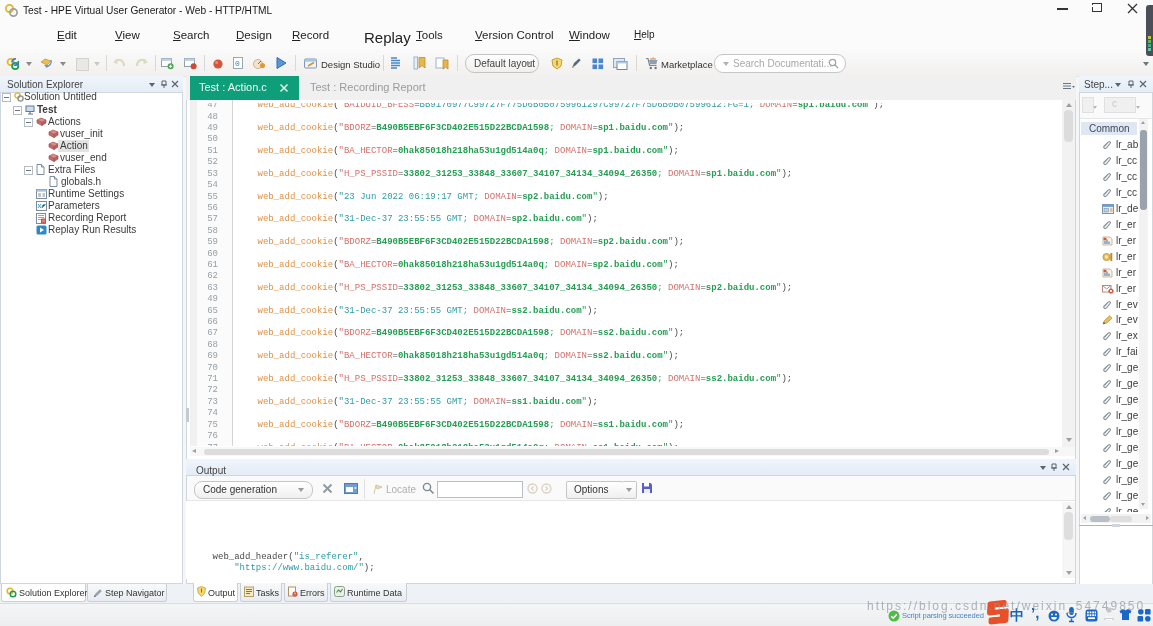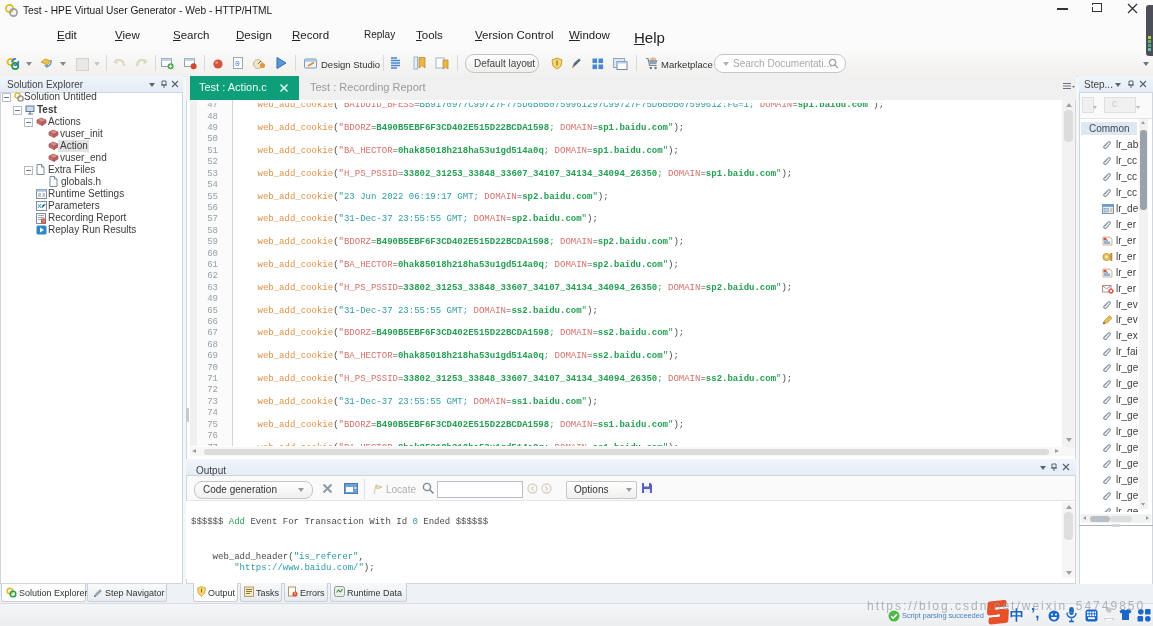--- a/index.html
+++ b/index.html
@@ -33,25 +33,25 @@
 <svg class="abs" style="left:1127px;top:3px" width="11" height="11" viewBox="0 0 11 11">
     <path d="M1 1 L10 10 M10 1 L1 10" stroke="#333" stroke-width="1.3"></path>
   </svg>
 <div class="abs" style="left:0;top:22px;width:1153px;height:28px;background:#fbfbfb;"></div>
 <div class="abs" style="left:12px;top:29px;font-size:11.5px;color:#222;margin-top:28px;"><span style="text-decoration:underline">F</span>ile</div>
 <div class="abs" style="left:57px;top:29px;font-size:11.5px;color:#222;"><span style="text-decoration:underline">E</span>dit</div>
 <div class="abs" style="left:115px;top:29px;font-size:11.5px;color:#222;"><span style="text-decoration:underline">V</span>iew</div>
 <div class="abs" style="left:173px;top:29px;font-size:11.5px;color:#222;"><span style="text-decoration:underline">S</span>earch</div>
 <div class="abs" style="left:236px;top:29px;font-size:11.5px;color:#222;"><span style="text-decoration:underline">D</span>esign</div>
 <div class="abs" style="left:292px;top:29px;font-size:11.5px;color:#222;"><span style="text-decoration:underline">R</span>ecord</div>
-<div class="abs" style="left:351px;top:29px;font-size:10px;color:#222;padding-left:13px;">Replay</div>
+<div class="abs" style="left:351px;top:29px;font-size:15px;color:#222;padding-left:13px;">Replay</div>
 <div class="abs" style="left:416px;top:29px;font-size:11.5px;color:#222;"><span style="text-decoration:underline">T</span>ools</div>
 <div class="abs" style="left:475px;top:29px;font-size:11.5px;color:#222;"><span style="text-decoration:underline">V</span>ersion Control</div>
 <div class="abs" style="left:569px;top:29px;font-size:11.5px;color:#222;"><span style="text-decoration:underline">W</span>indow</div>
-<div class="abs" style="left:634px;top:29px;font-size:15px;color:#222;text-align:center;"><span style="text-decoration:underline">H</span>elp</div>
+<div class="abs" style="left:634px;top:29px;font-size:10px;color:#222;text-align:center;"><span style="text-decoration:underline">H</span>elp</div>
 
 <div class="abs" style="left:0;top:50px;width:1153px;height:26px;background:linear-gradient(#fafafa,#f1f0ee);border-bottom:1px solid #e3e3e3;"></div>
 
 <svg class="abs" style="left:6px;top:57px" width="14" height="14" viewBox="0 0 14 14">
  <circle cx="4.6" cy="5" r="3.1" fill="none" stroke="#e8b71d" stroke-width="1.8"></circle>
  <circle cx="9.2" cy="9" r="3.1" fill="none" stroke="#1d9e55" stroke-width="1.8"></circle>
  <circle cx="9.2" cy="5" r="3.1" fill="none" stroke="#3e79c8" stroke-width="1.8" stroke-dasharray="6 3"></circle>
 </svg>
 <div class="abs" style="left:26px;top:62px;border-left:3px solid transparent;border-right:3px solid transparent;border-top:4px solid #8a8a8a;"></div>
 
@@ -372,21 +372,20 @@
 </div>
 <div class="abs" style="left:622px;top:481px;width:14px;height:16px;border:1px solid #c6c6c6;border-left:none;background:linear-gradient(#fff,#f0efee);border-radius:2px;">
  <div class="abs" style="left:4px;top:6px;border-left:3px solid transparent;border-right:3px solid transparent;border-top:4px solid #9a9a9a;"></div>
 </div>
 <svg class="abs" style="left:641px;top:482px" width="12" height="12" viewBox="0 0 12 12">
     <path d="M1 1 h8.5 L11 2.5 V11 H1 Z" fill="#5a5fc4"></path>
     <rect x="3" y="1" width="5" height="3.5" fill="#fff"></rect>
     <rect x="3" y="7" width="6" height="4" fill="#e8eef8"></rect>
   </svg>
 <div class="abs" style="left:186px;top:501px;width:888px;height:78px;overflow:hidden;background:#fff;">
-<div class="codeline" style="left:5px;top:16.3px;"><span class="pa">$$$$$$ </span><span class="gr">Add</span><span class="pa"> Event For Transaction With Id </span><span class="dt">0</span><span class="pa"> Ended $$$$$$</span></div>
 <div class="codeline" style="left:5px;top:51.0px;"><span class="pa">    web_add_header(</span><span class="dt">"is_referer"</span><span class="pa">,</span></div>
 <div class="codeline" style="left:5px;top:62.1px;"><span class="pa">        </span><span class="dt">"https://www.baidu.com/"</span><span class="pa">);</span></div>
 </div>
 
 <div class="abs" style="left:1062px;top:502px;width:13px;height:76px;background:#f6f6f6;"></div>
 <div class="abs" style="left:1066px;top:505px;border-left:3px solid transparent;border-right:3px solid transparent;border-bottom:4px solid #9aa0a6;"></div>
 <div class="abs" style="left:1064px;top:512px;width:9px;height:28px;background:#dedede;border-radius:4px;"></div>
 <div class="abs" style="left:1066px;top:571px;border-left:3px solid transparent;border-right:3px solid transparent;border-top:4px solid #9aa0a6;"></div>
 
 <div class="abs" style="left:1079px;top:76px;width:74px;height:450px;background:#fff;border:1px solid #cfd6de;box-sizing:border-box;"></div>

